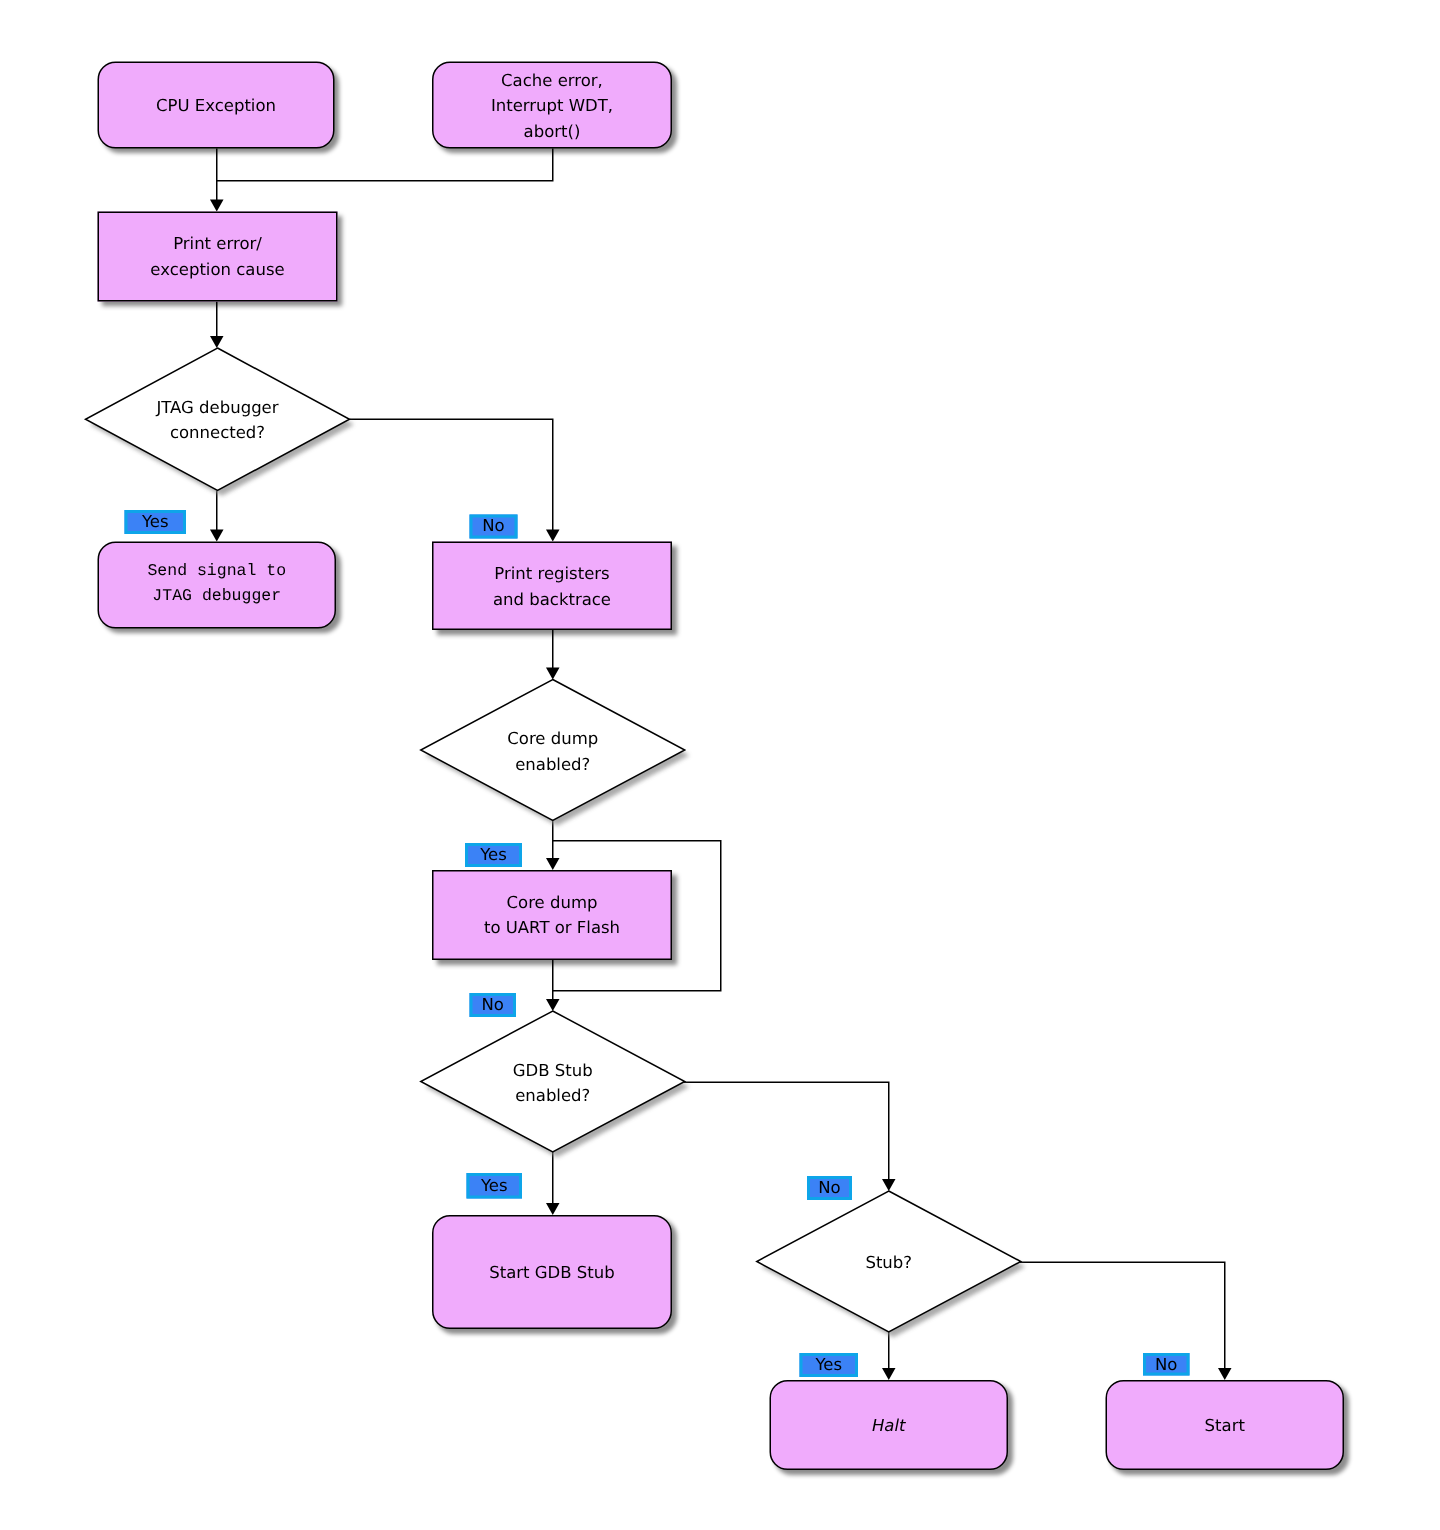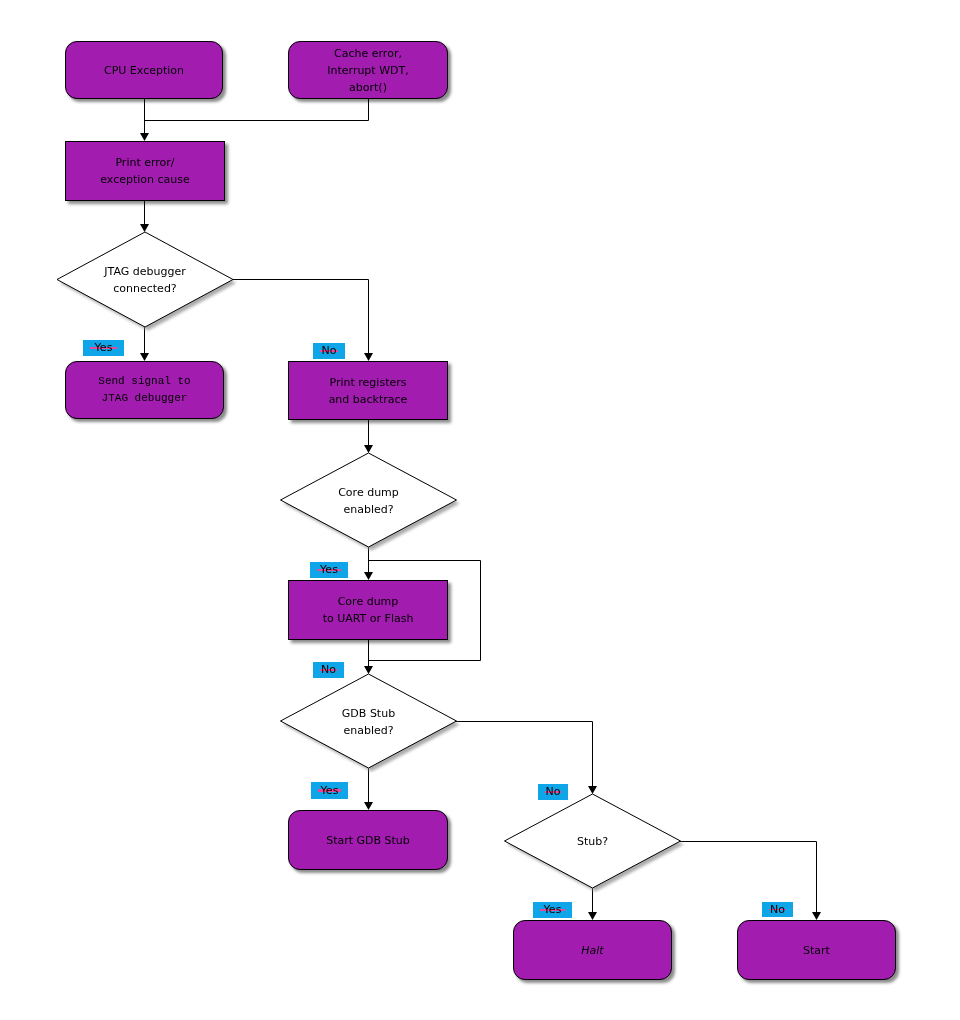--- a/index.html
+++ b/index.html
@@ -37,21 +37,21 @@
     opacity: 0.75;
   }
   .diamond {
     fill: #ffffff;
     stroke: #000000;
     stroke-width: 1;
   }
   .node {
     position: absolute;
     box-sizing: border-box;
-    background: #a21caf;
+    background: #f0abfc;
     border: 1px solid #000000;
     box-shadow: 3px 3px 3px rgba(0,0,0,0.45);
     display: flex;
     align-items: center;
     justify-content: center;
     text-align: center;
     font-size: 11px;
     line-height: 17px;
     color: #000000;
     white-space: pre-line;
@@ -66,22 +66,22 @@
     text-align: center;
     font-size: 11px;
     line-height: 17px;
     color: #000000;
     white-space: pre-line;
     pointer-events: none;
   }
   .edge-label {
     position: absolute;
     box-sizing: border-box;
-    background: #ec4899;
-    border: 7px solid #0ea5e9;
+    background: #3b82f6;
+    border: 2px solid #0ea5e9;
     display: flex;
     align-items: center;
     justify-content: center;
     font-size: 11px;
     line-height: 14px;
     color: #000000;
   }
 </style>
 </head>
 <body>
@@ -157,21 +157,21 @@
   <div class="node process" style="left:288px; top:361px; width:160px; height:59px;">
     <span>Print registers
 and backtrace</span>
   </div>
 
   <div class="node process" style="left:288px; top:580px; width:160px; height:60px;">
     <span>Core dump
 to UART or Flash</span>
   </div>
 
-  <div class="node terminator" style="left:288px; top:810px; width:160px; height:60px;">
+  <div class="node terminator" style="left:288px; top:810px; width:160px; height:76px;">
     <span>Start GDB Stub</span>
   </div>
 
   <div class="node terminator" style="left:513px; top:920px; width:159px; height:60px;font-style:italic;">
     <span>Halt</span>
   </div>
 
   <div class="node terminator" style="left:737px; top:920px; width:159px; height:60px;">
     <span>Start</span>
   </div>

